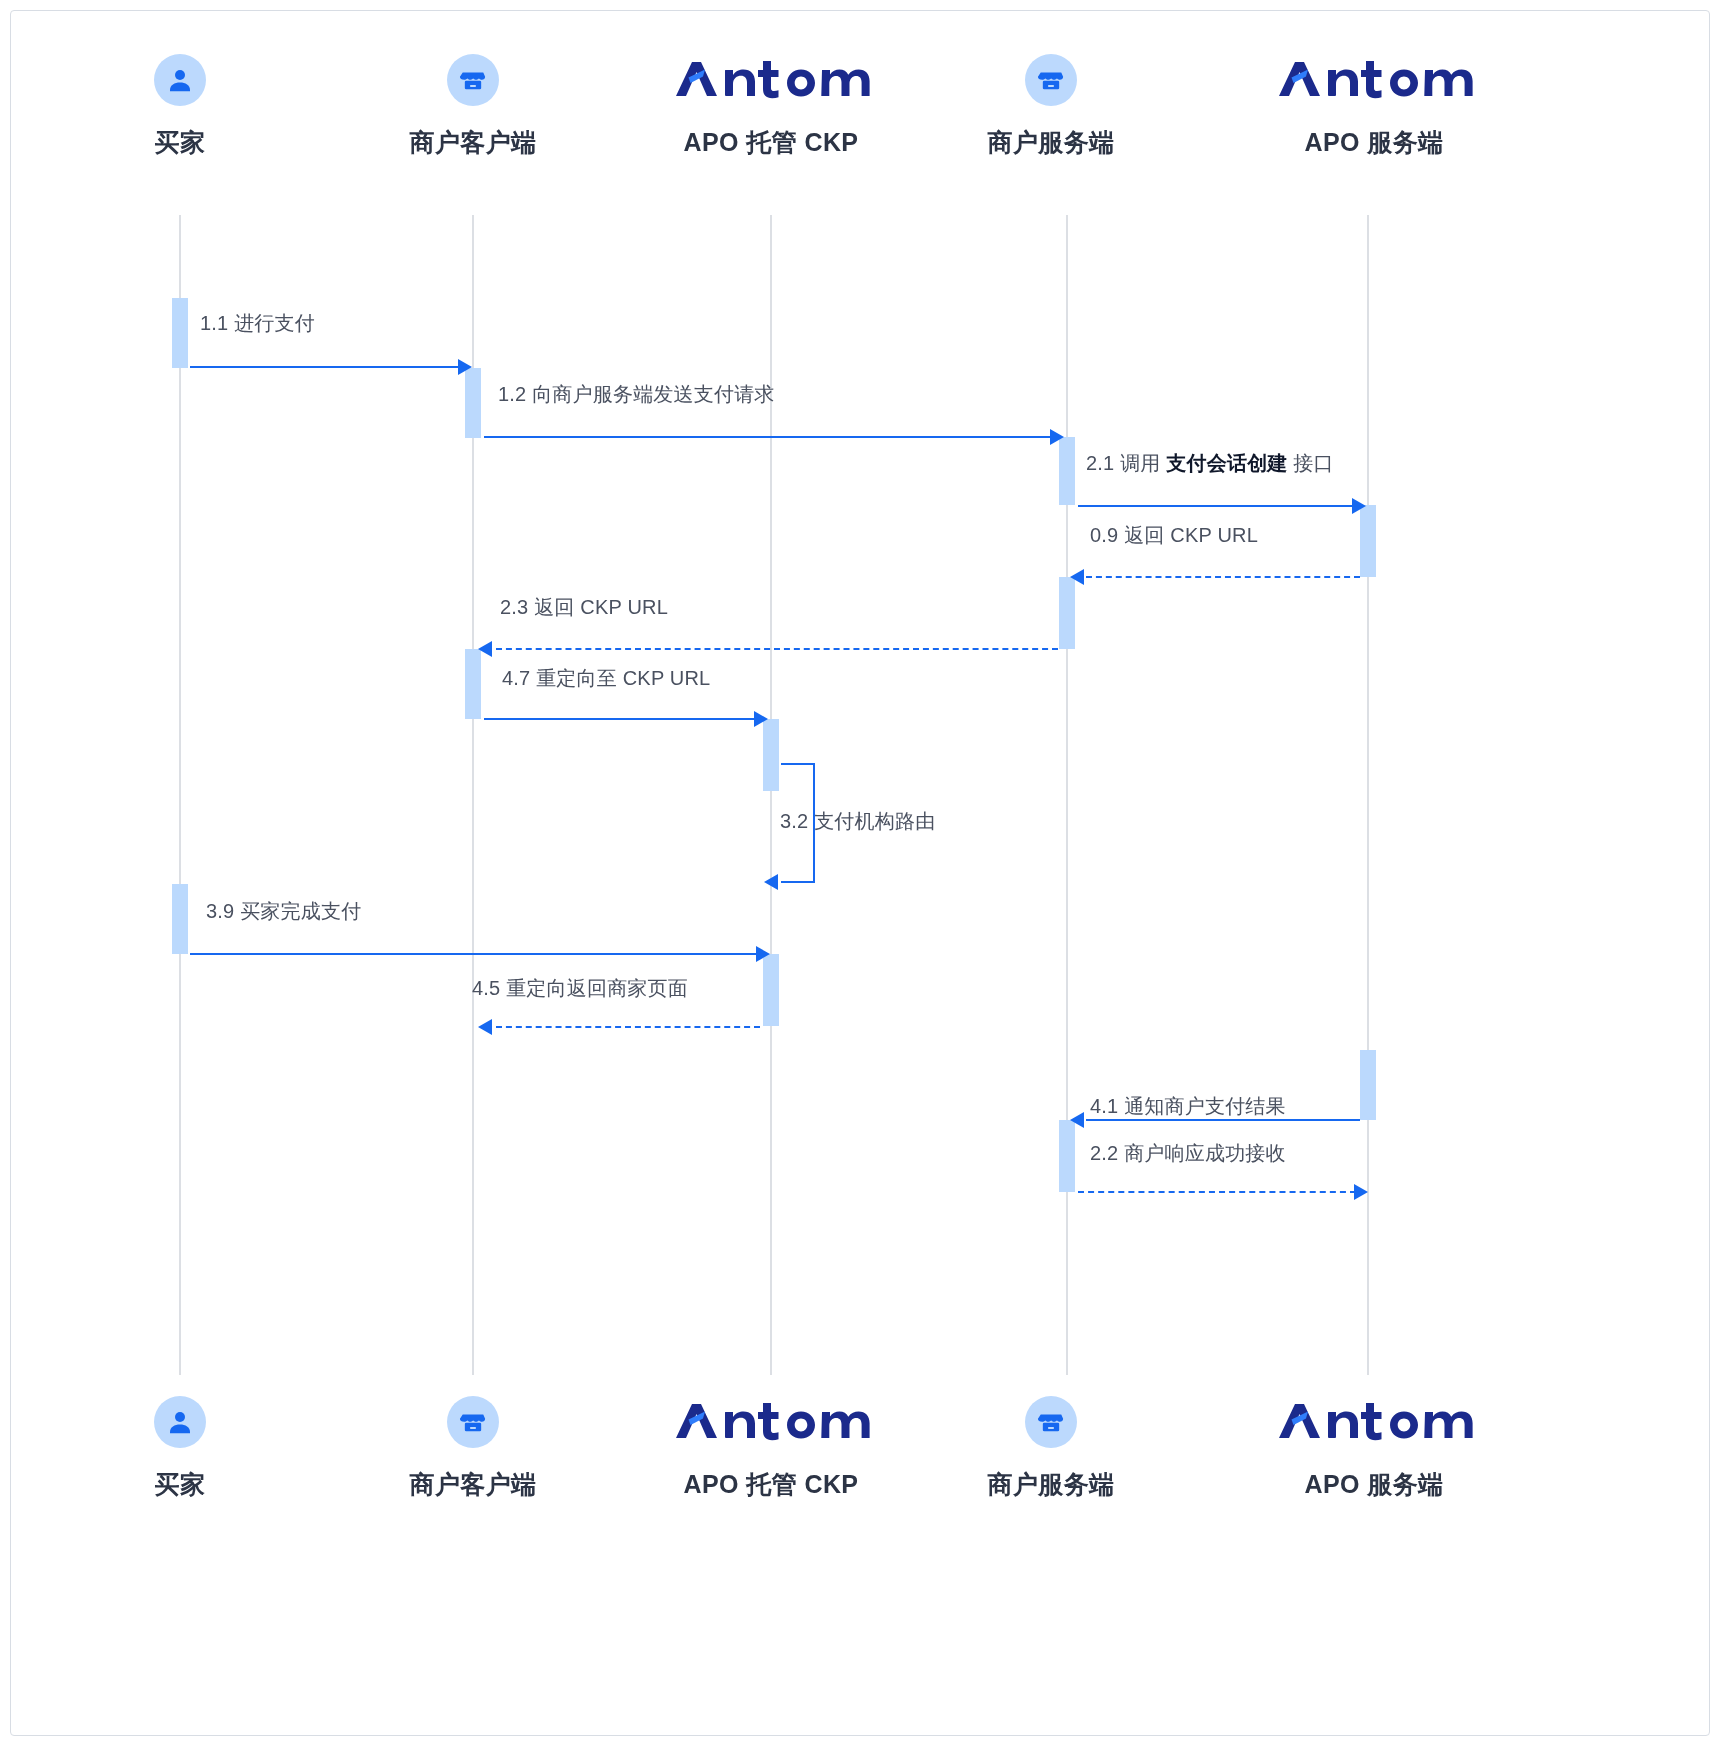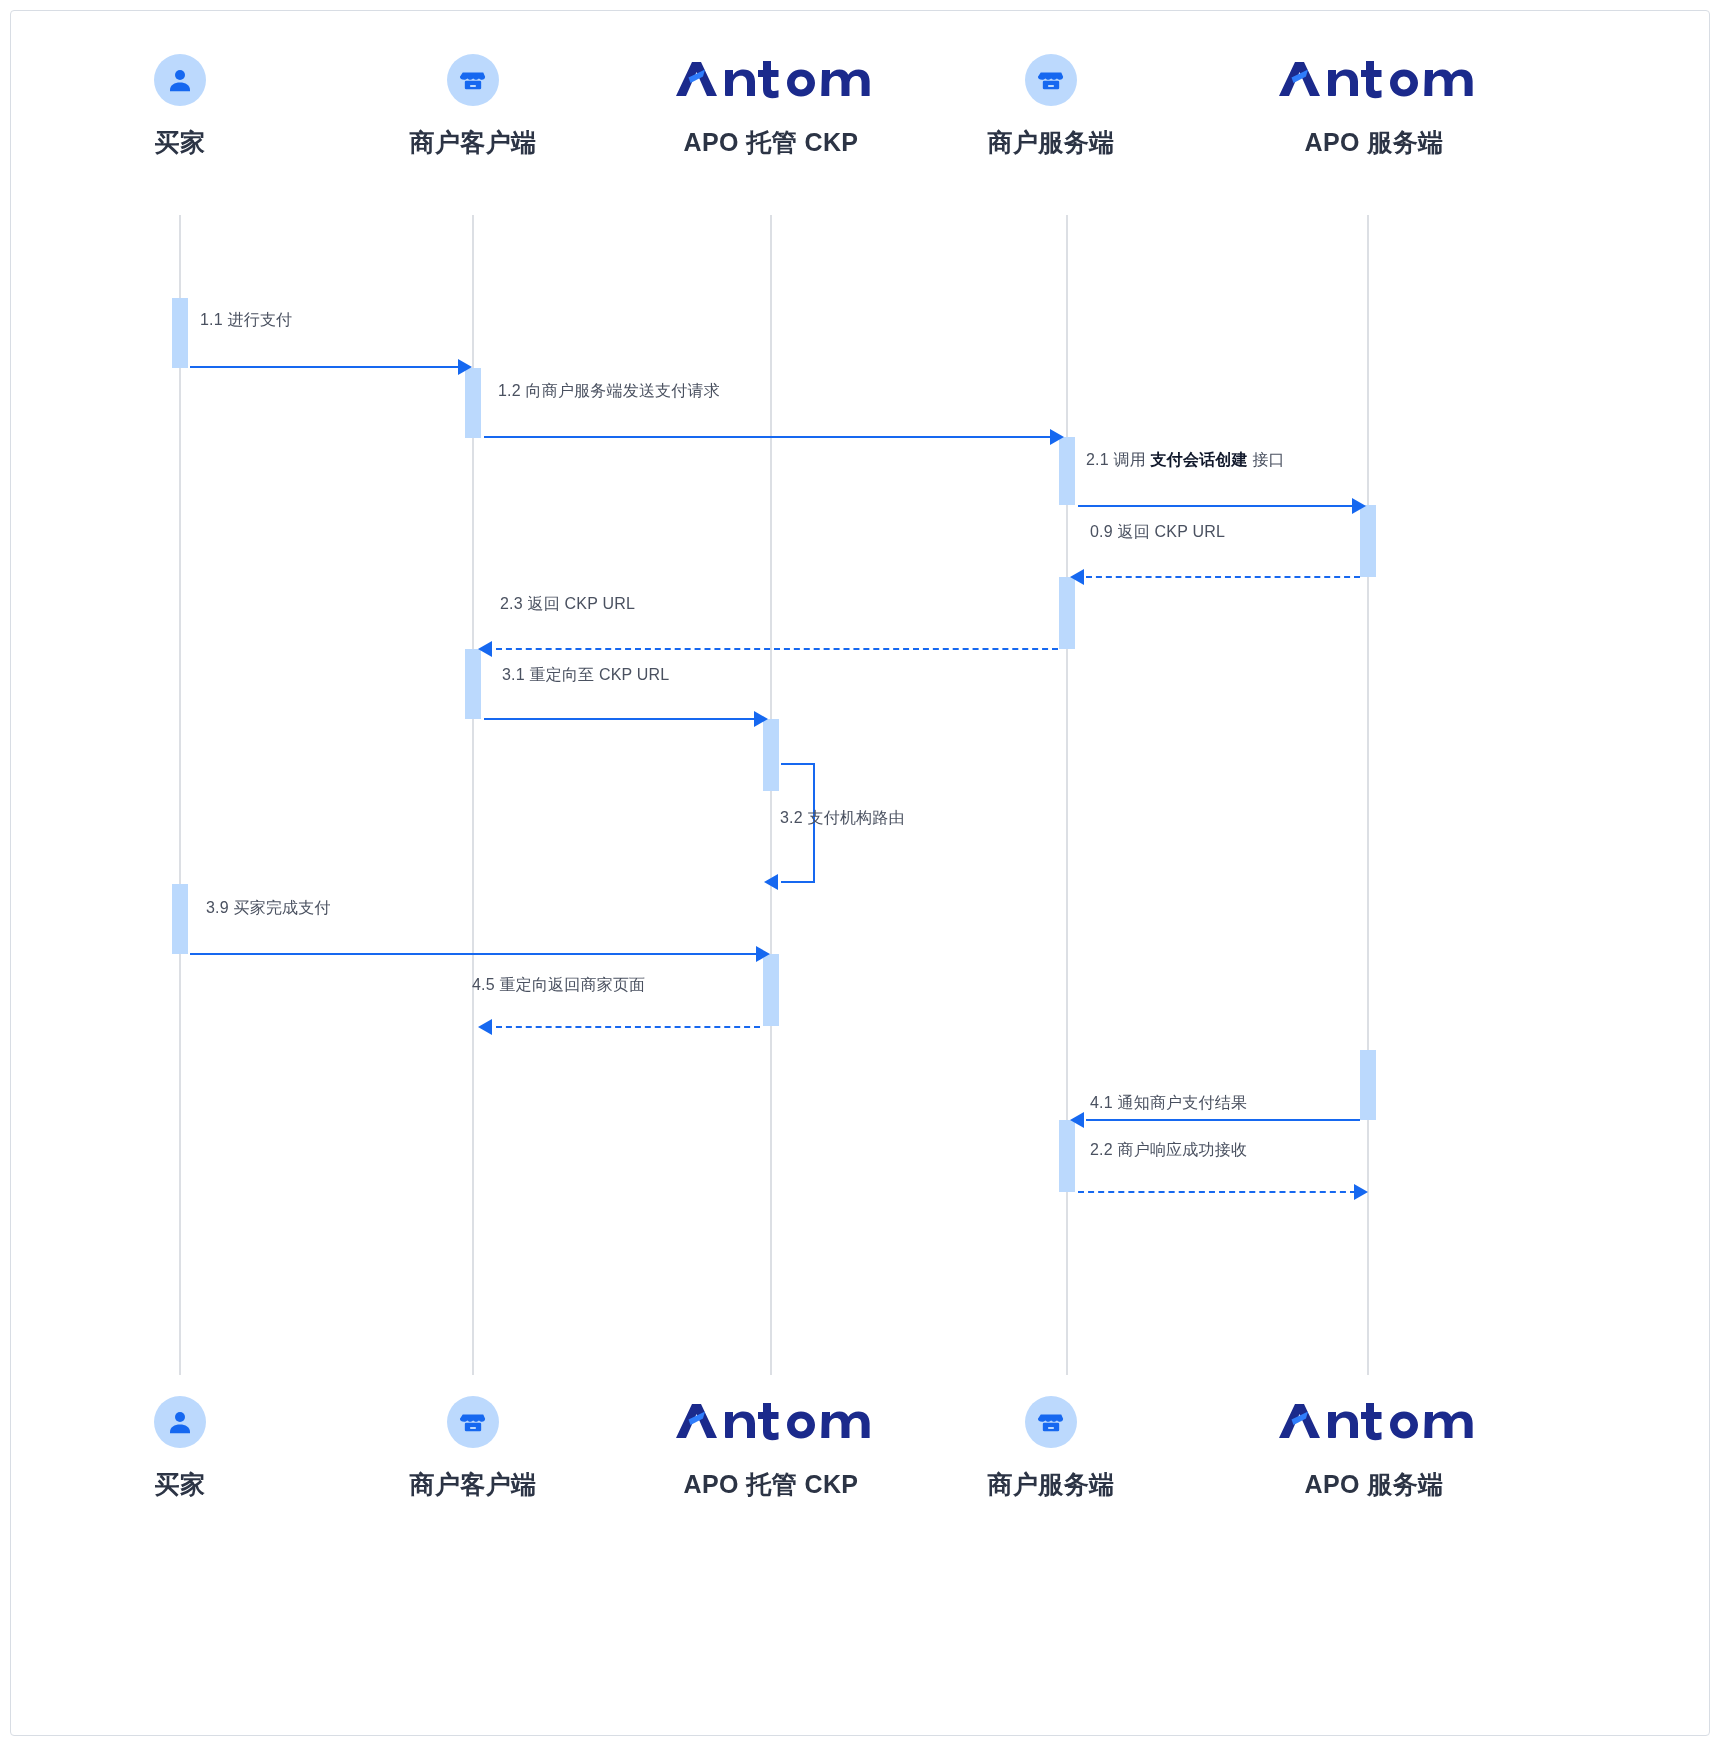--- a/index.html
+++ b/index.html
@@ -92,21 +92,21 @@
     border-bottom: 8px solid transparent;
   }
   .arrow-head.right {
     border-left: 14px solid #1668f0;
   }
   .arrow-head.left {
     border-right: 14px solid #1668f0;
   }
   .msg-label {
     position: absolute;
-    font-size: 16px;
+    font-size: 20px;
     color: #4a5160;
     white-space: nowrap;
     letter-spacing: 0.2px;
   }
   .msg-label b {
     font-weight: bold;
     color: #0f172a;
   }
 
   
@@ -226,21 +226,21 @@
   <div class="arrow-head right" style="left:1352px; top:498px;"></div>
 
   <div class="msg-label" style="left:1090px; top:522px;">0.9 返回 CKP URL</div>
   <div class="msg-line dashed" style="left:1086px; top:576px; width:274px;"></div>
   <div class="arrow-head left" style="left:1070px; top:569px;"></div>
 
   <div class="msg-label" style="left:500px; top:594px;">2.3 返回 CKP URL</div>
   <div class="msg-line dashed" style="left:496px; top:648px; width:562px;"></div>
   <div class="arrow-head left" style="left:478px; top:641px;"></div>
 
-  <div class="msg-label" style="left:502px; top:665px;">3.1 重定向至 CKP URL</div>
+  <div class="msg-label" style="left:502px; top:665px;">4.7 重定向至 CKP URL</div>
   <div class="msg-line" style="left:484px; top:718px; width:272px;"></div>
   <div class="arrow-head right" style="left:754px; top:711px;"></div>
 
   <div class="loop-seg" style="left:781px; top:763px; width:34px; height:2px;"></div>
   <div class="loop-seg" style="left:813px; top:763px; width:2px; height:120px;"></div>
   <div class="loop-seg" style="left:781px; top:881px; width:34px; height:2px;"></div>
   <div class="arrow-head left" style="left:764px; top:874px;"></div>
   <div class="msg-label" style="left:780px; top:808px;">3.2 支付机构路由</div>
 
   <div class="msg-label" style="left:206px; top:898px;">3.9 买家完成支付</div>

